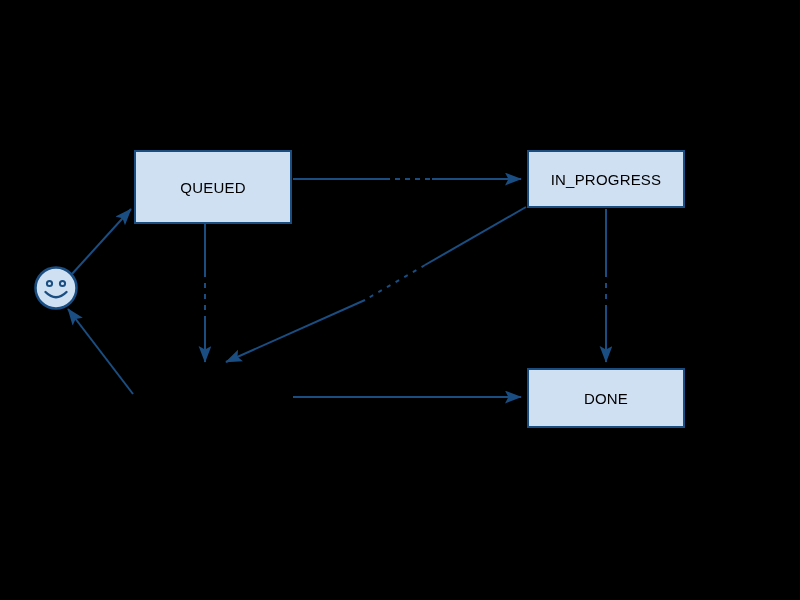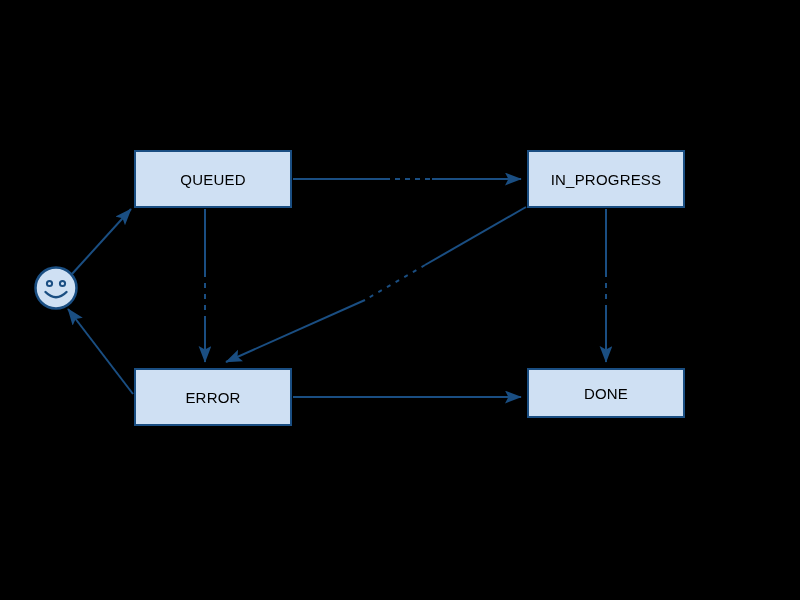--- a/index.html
+++ b/index.html
@@ -100,29 +100,26 @@
     </g>
   </svg>
 
   <svg class="start-node" style="left:33px; top:265px;" width="46" height="46" viewBox="0 0 46 46" xmlns="http://www.w3.org/2000/svg">
     <circle cx="23" cy="23" r="20.5" fill="#cfe0f3" stroke="#1a4e82" stroke-width="2.5"></circle>
     <circle cx="16.5" cy="18.5" r="2.6" fill="none" stroke="#1a4e82" stroke-width="2"></circle>
     <circle cx="29.5" cy="18.5" r="2.6" fill="none" stroke="#1a4e82" stroke-width="2"></circle>
     <path d="M 12.5 27 Q 23 37.5 33.5 27" fill="none" stroke="#1a4e82" stroke-width="2.4" stroke-linecap="round"></path>
   </svg>
 
-  <div class="state-node" style="left:134px; top:150px; width:158px; height:58px;">
+  <div class="state-node" style="left:134px; top:150px; width:158px; height:74px;">
     <span class="state-node-label">QUEUED</span>
   </div>
 
   <div class="state-node" style="left:527px; top:150px; width:158px; height:58px;align-items:center;">
     <span class="state-node-label">IN_PROGRESS</span>
   </div>
 
-  <div class="state-node" style="left:134px; top:368px; width:158px; height:58px;">
-    <span class="state-node-label">ERROR</span>
-  </div>
 
-  <div class="state-node" style="left:527px; top:368px; width:158px; height:50px;">
+  <div class="state-node" style="left:527px; top:368px; width:158px; height:60px;">
     <span class="state-node-label">DONE</span>
   </div>
 
 </div>
 
 </body></html>

